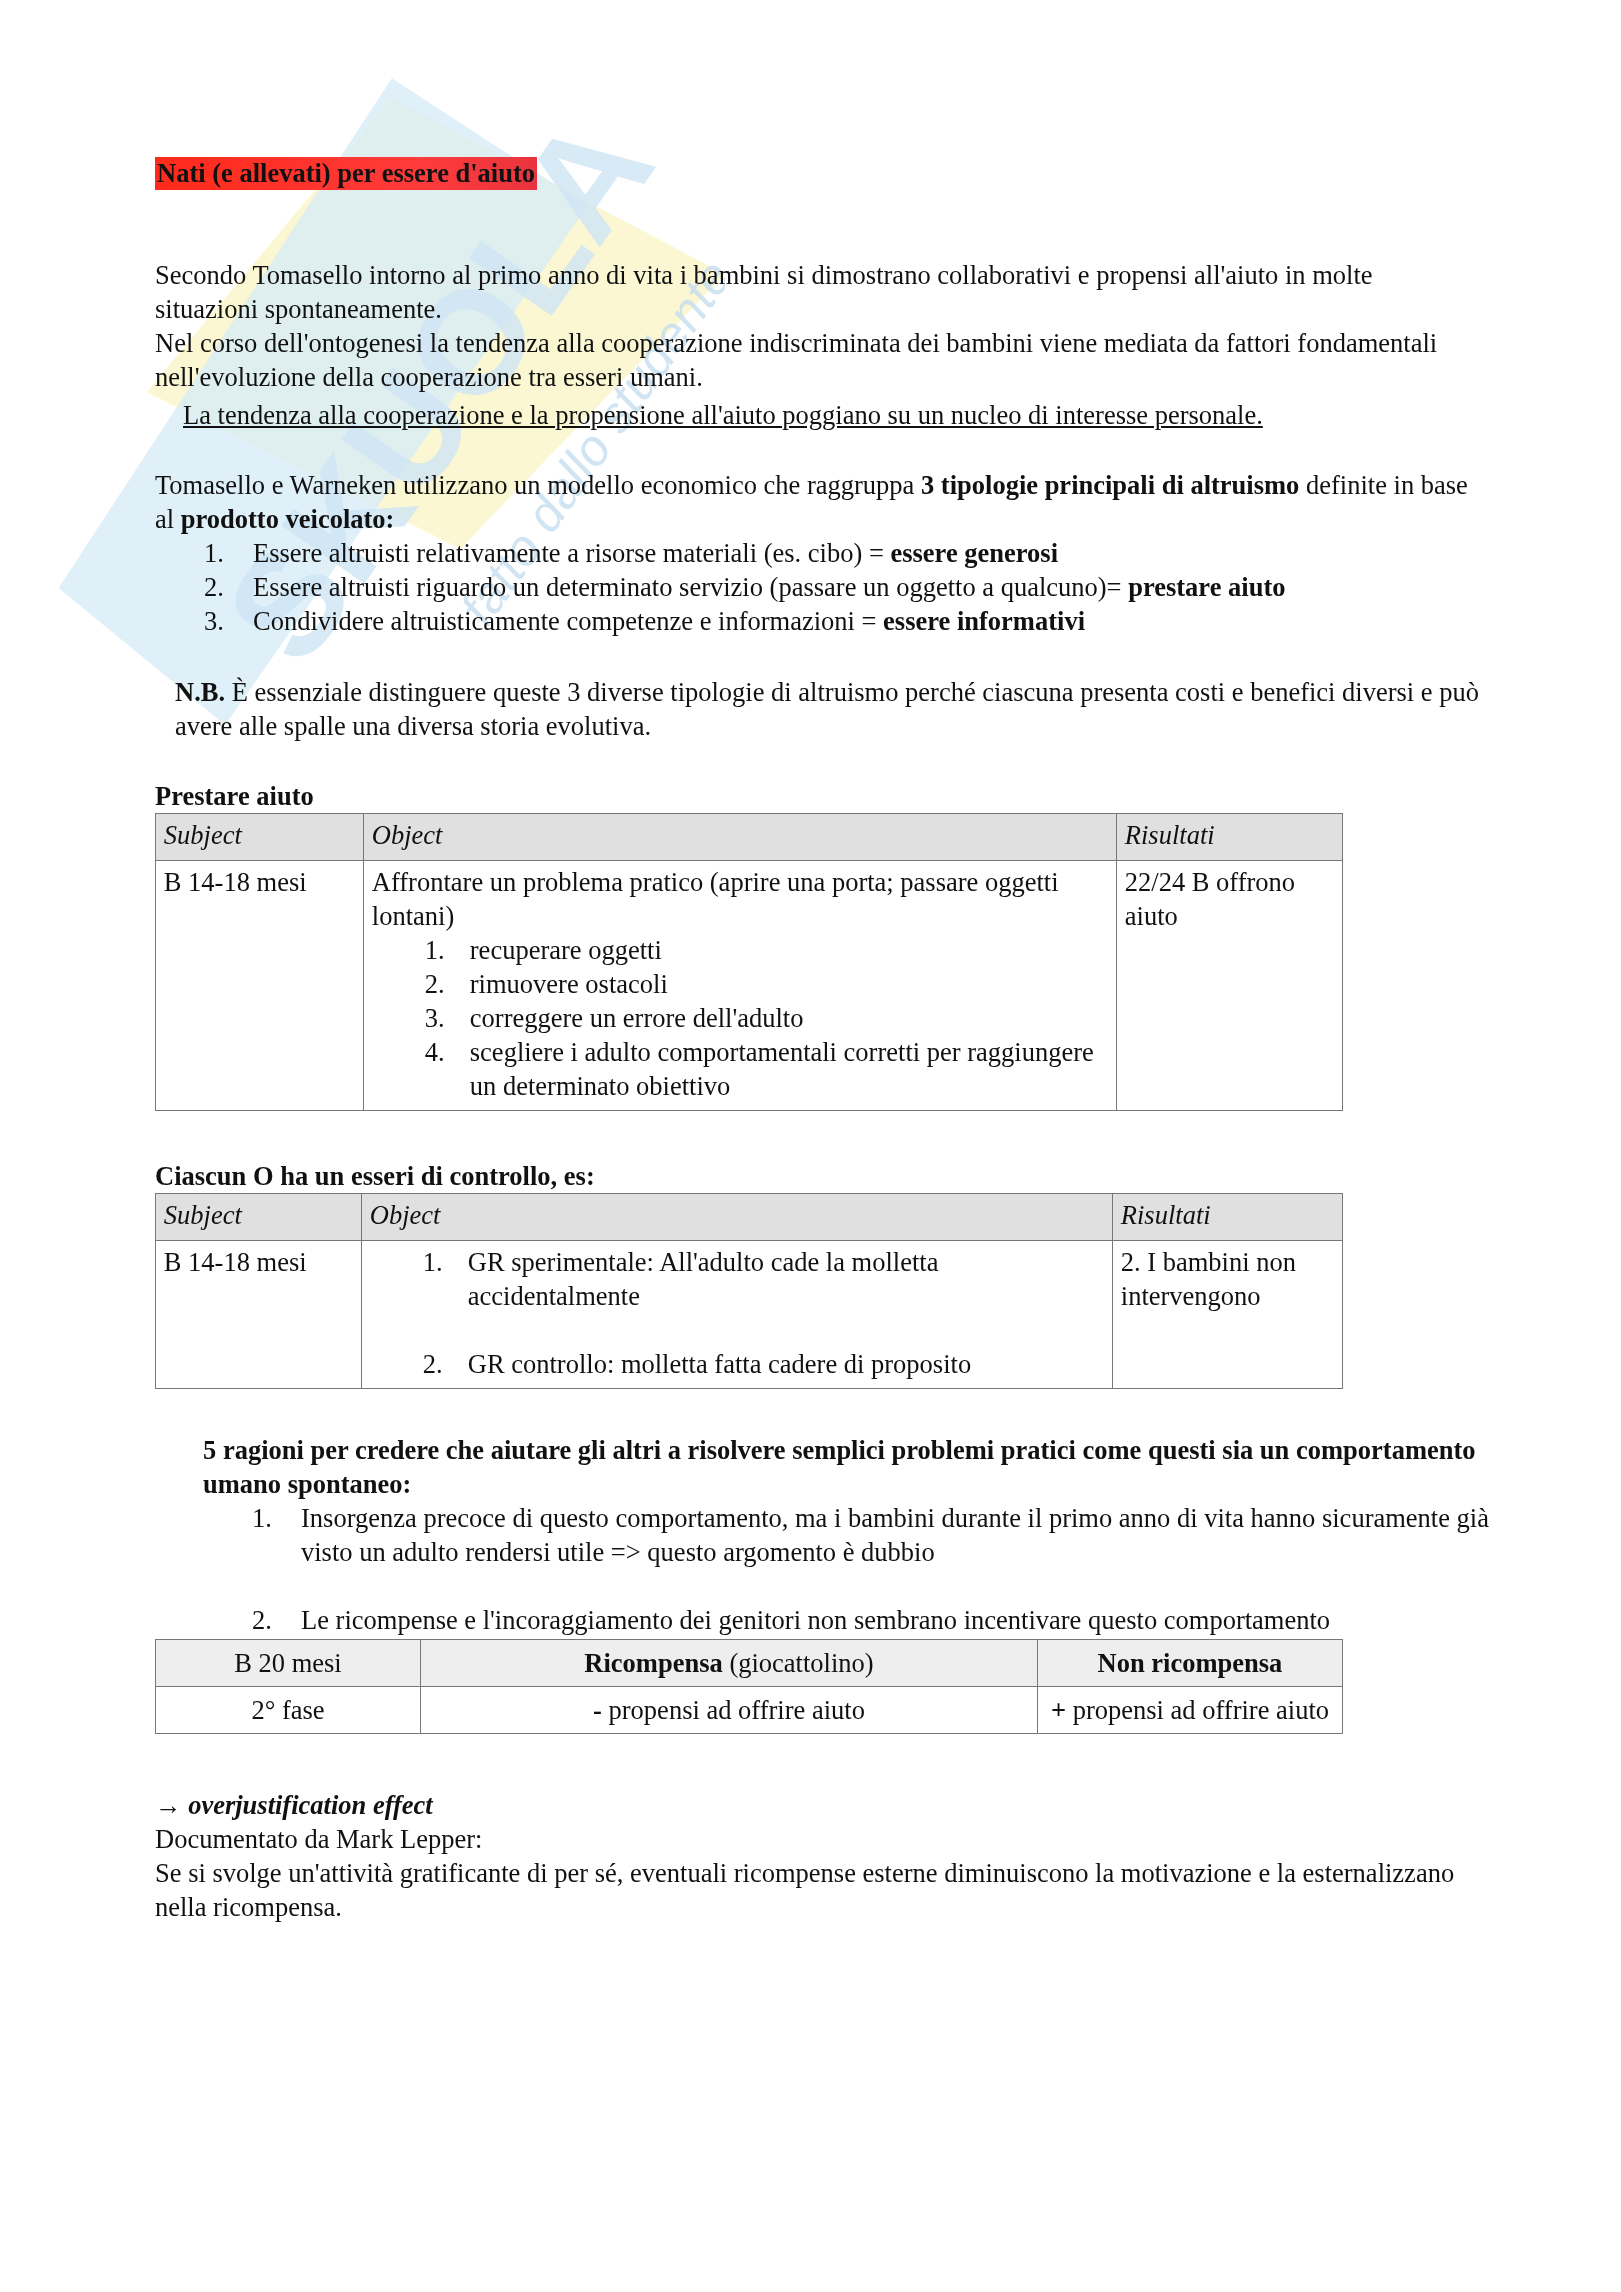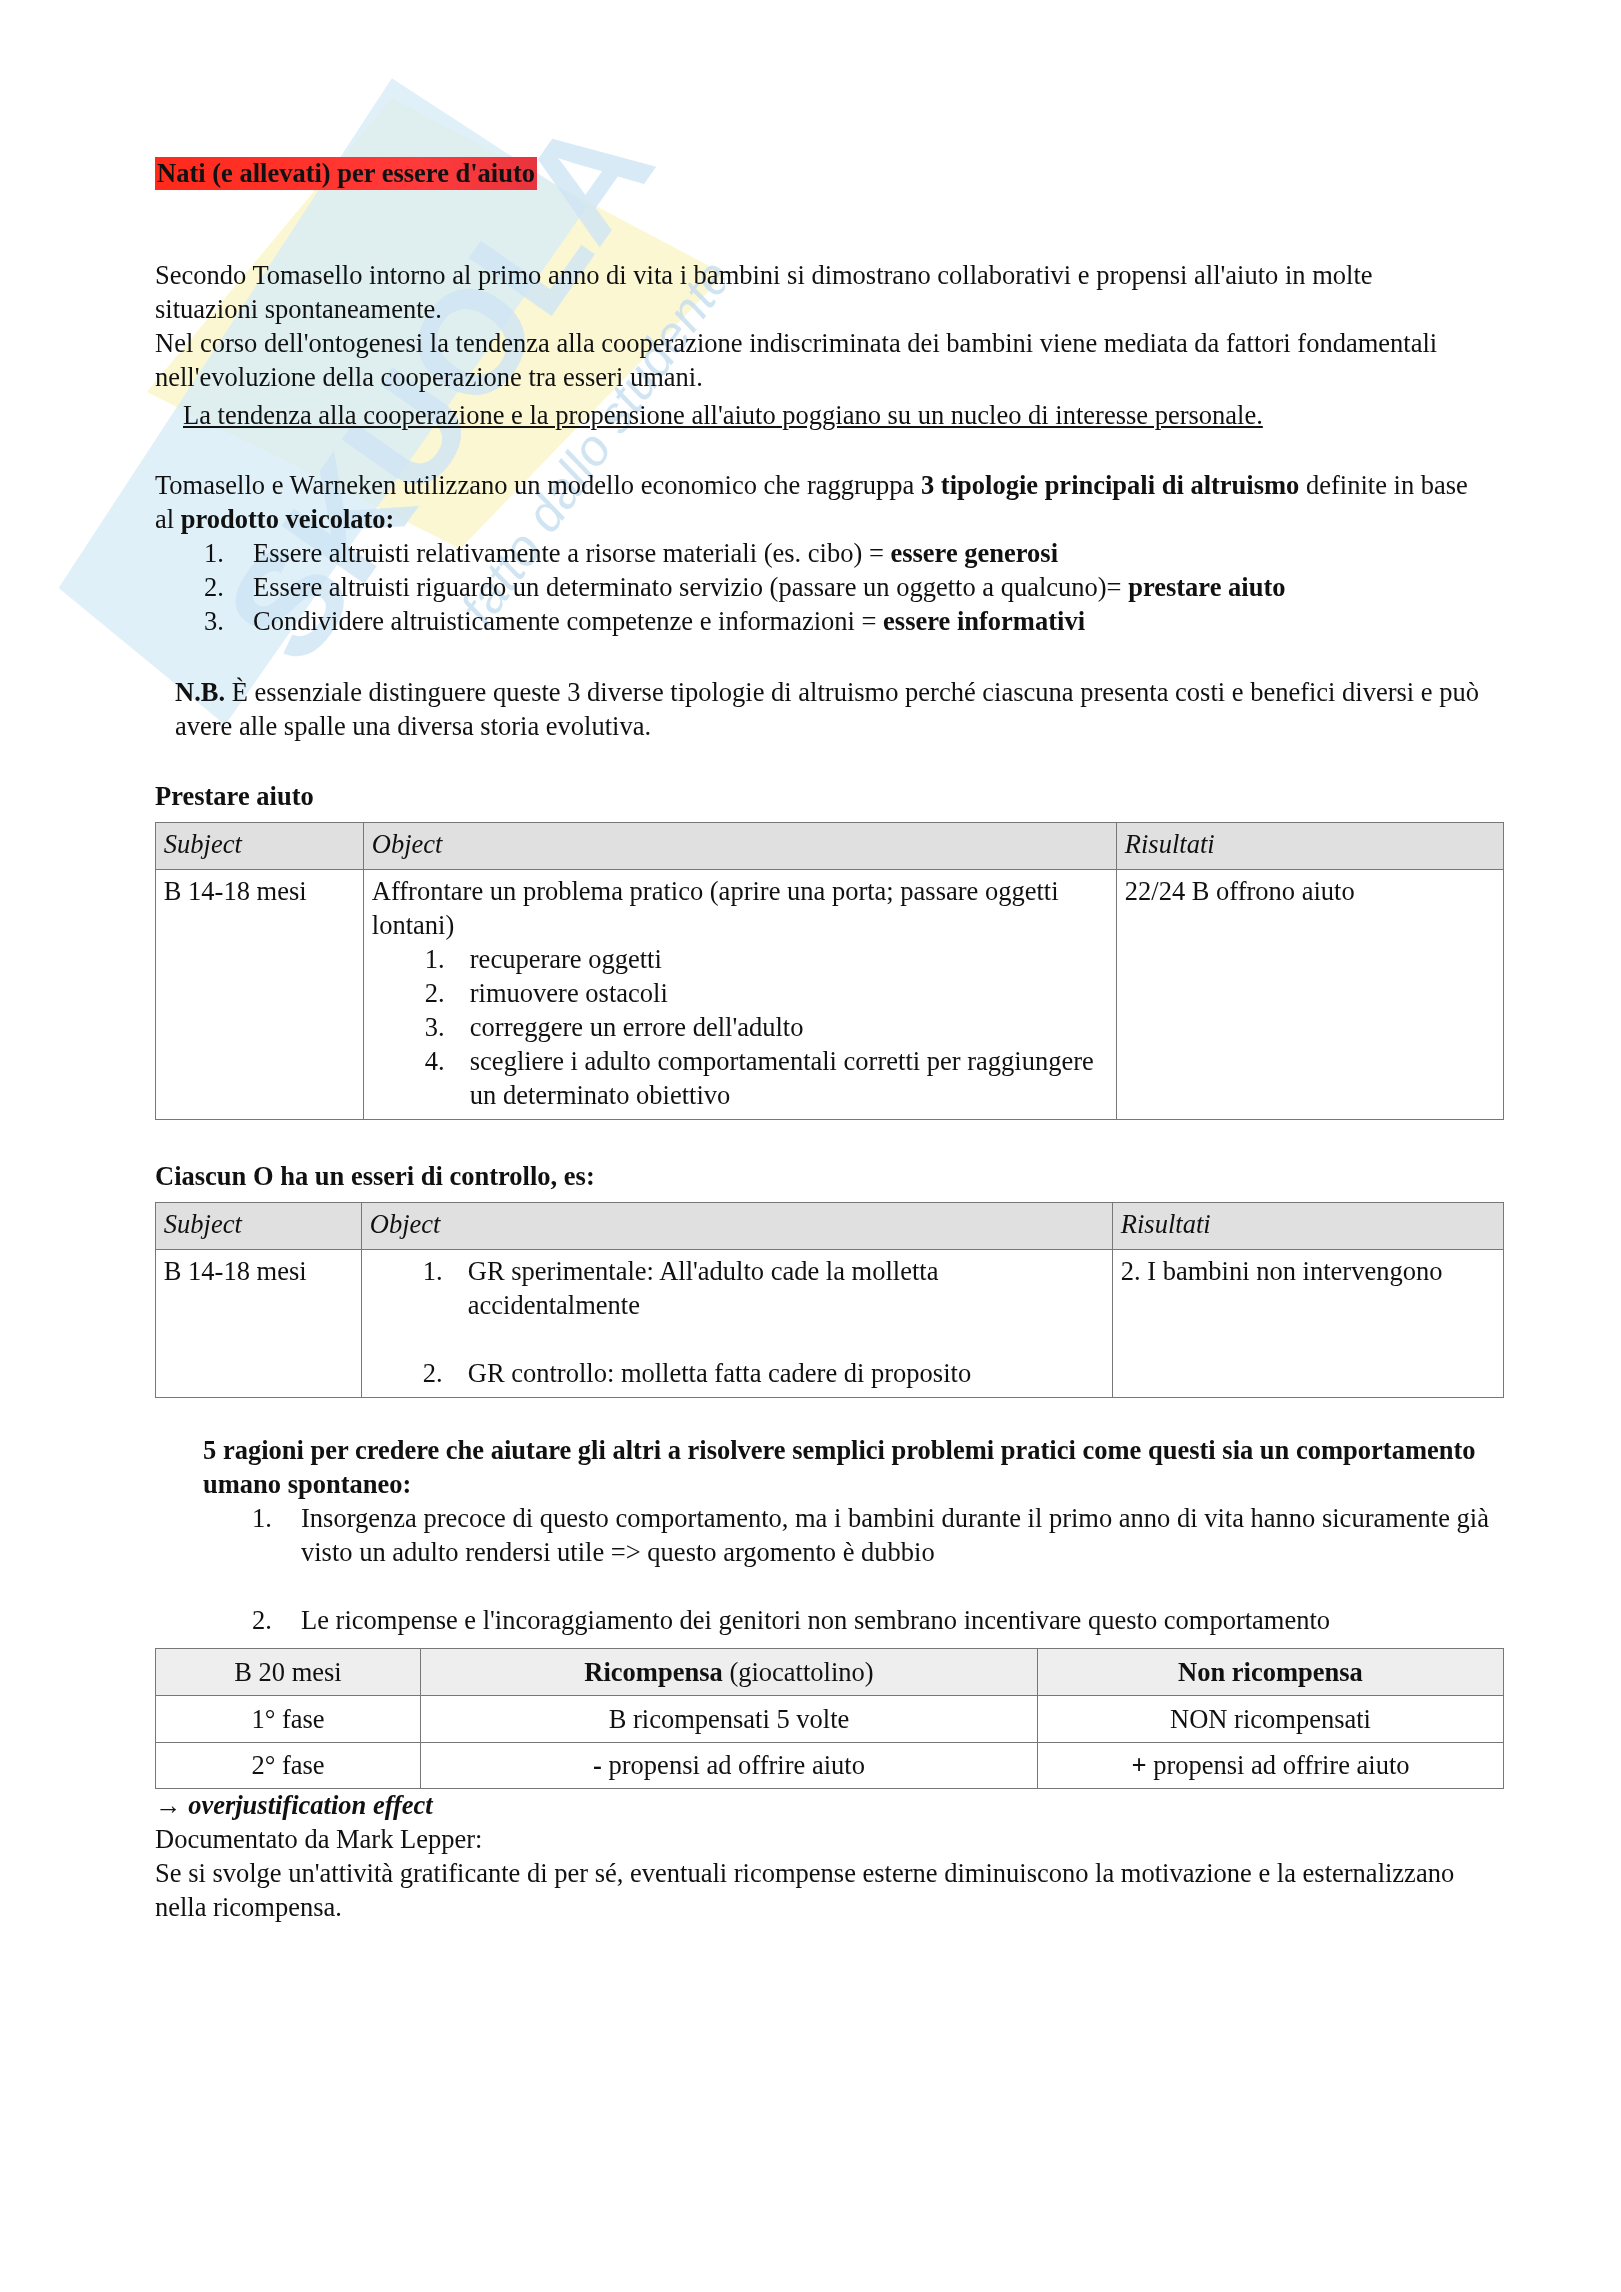--- a/index.html
+++ b/index.html
@@ -25,21 +25,21 @@
     }
     .blk { position: absolute; left: 0; width: 1323px; }
     .u { text-decoration: underline; }
     b { font-weight: bold; }
     ol.list { margin: 0; padding: 0; list-style: none; }
     ol.list li { position: relative; padding-left: 98px; }
     ol.list li .num { position: absolute; left: 49px; width: 29px; }
     .inner-list { margin: 0; padding: 0; list-style: none; }
     .inner-list li { position: relative; padding-left: 98px; }
     .inner-list li .num { position: absolute; left: 53px; }
-    table { border-collapse: collapse; width: 1349px; margin-top: 9px; }
+    table { border-collapse: collapse; width: 1188px; }
     td, th { border: 1.5px solid #777; vertical-align: top; padding: 3.9px 7.8px 7.8px 7.8px; text-align: left; font-weight: normal; }
     th { background: #e0e0e0; font-style: italic; }
     .t3 th { font-style: normal; background: #eeeeee; }
     .t3 td, .t3 th { padding: 5.9px 7.8px 5.9px 7.8px; text-align: center; }
     .heading-b { font-weight: bold; }
   </style>
 </head>
 <body>
 
 <div class="watermark">
@@ -147,25 +147,20 @@
           <col style="width:617px">
           <col>
         </colgroup>
       <tbody>
           <tr>
         <th><b></b><span>B 20 mesi</span></th>
         <th><b>Ricompensa</b><span> (giocattolino)</span></th>
         <th><b>Non ricompensa</b><span></span></th>
       </tr>
       <tr>
-        <td>1° fase</td>
-        <td><b></b><span>B ricompensati 5 volte</span></td>
-        <td><b></b><span>NON ricompensati</span></td>
-      </tr>
-      <tr>
         <td>2° fase</td>
         <td><b>-</b><span> propensi ad offrire aiuto</span></td>
         <td><b>+</b><span> propensi ad offrire aiuto</span></td>
       </tr>
     </tbody>
       </table>
   </div>
 
   <div class="blk" style="top:1788px;">
     <p><span>→</span><b><i> overjustification effect</i></b></p>

